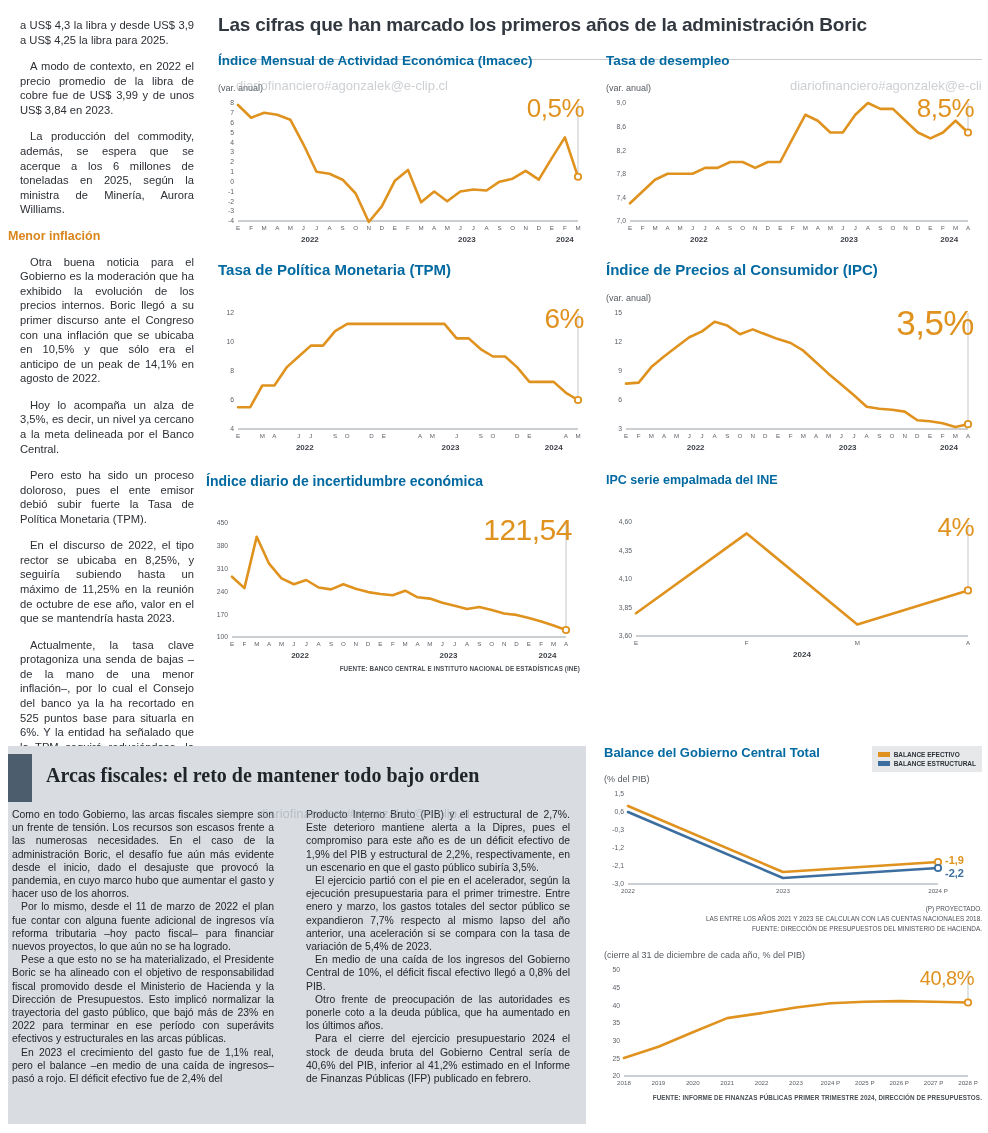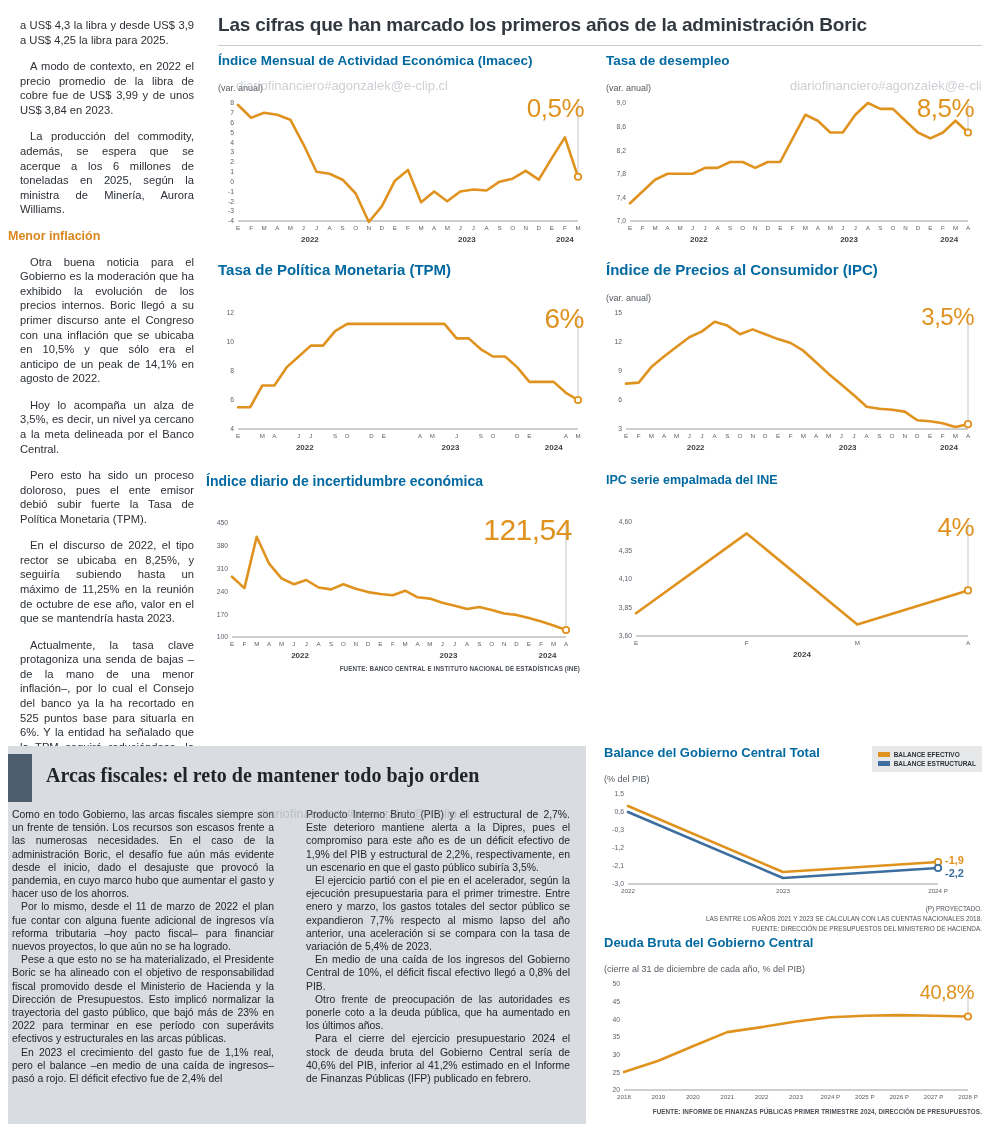--- a/index.html
+++ b/index.html
@@ -59,21 +59,21 @@
   <h3 class="sec-head">Menor inflación</h3>
   <div class="article-text">
       <p>Otra buena noticia para el Gobierno es la moderación que ha exhibido la evolución de los precios internos. Boric llegó a su primer discurso ante el Congreso con una inflación que se ubicaba en 10,5% y que sólo era el anticipo de un peak de 14,1% en agosto de 2022.</p>
       <p>Hoy lo acompaña un alza de 3,5%, es decir, un nivel ya cercano a la meta delineada por el Banco Central.</p>
       <p>Pero esto ha sido un proceso doloroso, pues el ente emisor debió subir fuerte la Tasa de Política Monetaria (TPM).</p>
       <p>En el discurso de 2022, el tipo rector se ubicaba en 8,25%, y seguiría subiendo hasta un máximo de 11,25% en la reunión de octubre de ese año, valor en el que se mantendría hasta 2023.</p>
       <p>Actualmente, la tasa clave protagoniza una senda de bajas –de la mano de una menor inflación–, por lo cual el Consejo del banco ya la ha recortado en 525 puntos base para situarla en 6%. Y la entidad ha señalado que la TPM seguirá reduciéndose, lo cual se espera tenga un efecto positivo en el consumo, y dé aire a una economía que, según las proyecciones de Hacienda, debiese crecer un 2,7%.<span class="end-icon"></span></p>
     </div>
 </div>
 
-<div class="abs" style="left:218px;top:14px;width:764px;border-bottom:1px solid #c9cdd1;padding-bottom:9px">
+<div class="abs" style="left:218px;top:14px;width:764px;border-bottom:1px solid #c9cdd1;padding-bottom:23px">
   <h1 class="main-title">Las cifras que han marcado los primeros años de la administración Boric</h1>
 </div>
 
 <div class="abs cell" style="left:218px;top:54px;width:374px">
   <div class="c-title">Índice Mensual de Actividad Económica (Imacec)</div>
   <div class="c-sub">(var. anual)</div>
   <div class="plot" style="height:150px">
     <div class="big-label">0,5%</div>
   <svg width="374" height="150" viewBox="0 0 374 150">
         <text x="16" y="8.3" font-size="6.8" fill="#5a5f66" text-anchor="end">8</text>
@@ -215,21 +215,21 @@
         <polyline points="20.0,100.3 32.1,100.3 44.3,78.5 56.4,78.5 68.6,60.4 80.7,49.5 92.9,38.6 105.0,38.6 117.1,24.1 129.3,16.9 141.4,16.9 153.6,16.9 165.7,16.9 177.9,16.9 190.0,16.9 202.1,16.9 214.3,16.9 226.4,16.9 238.6,31.4 250.7,31.4 262.9,42.3 275.0,49.5 287.1,49.5 299.3,60.4 311.4,74.9 323.6,74.9 335.7,74.9 347.9,85.8 360.0,93.0" fill="none" stroke="#E0921F" stroke-width="2.6" stroke-linejoin="round" stroke-linecap="round"></polyline>
         <circle cx="360" cy="93" r="3.2" fill="#fff" stroke="#E0921F" stroke-width="1.8"></circle>
       </svg>
     </div>
 </div>
 
 <div class="abs cell" style="left:606px;top:262px;width:376px">
   <div class="c-title" style="font-size:15px">Índice de Precios al Consumidor (IPC)</div>
   <div class="c-sub">(var. anual)</div>
   <div class="plot" style="height:148px">
-    <div class="big-label" style="font-size:24px">3,5%</div>
+    <div class="big-label" style="font-size:35px">3,5%</div>
   <svg width="376" height="148" viewBox="0 0 376 148">
         <text x="16" y="8.3" font-size="6.8" fill="#5a5f66" text-anchor="end">15</text>
         <text x="16" y="37.3" font-size="6.8" fill="#5a5f66" text-anchor="end">12</text>
         <text x="16" y="66.3" font-size="6.8" fill="#5a5f66" text-anchor="end">9</text>
         <text x="16" y="95.3" font-size="6.8" fill="#5a5f66" text-anchor="end">6</text>
         <text x="16" y="124.3" font-size="6.8" fill="#5a5f66" text-anchor="end">3</text>
         <line x1="20" y1="122" x2="362" y2="122" stroke="#9aa0a6" stroke-width="1"></line>
         <text x="20" y="131" font-size="6.2" fill="#5a5f66" text-anchor="middle">E</text>
         <text x="32.666666666666664" y="131" font-size="6.2" fill="#5a5f66" text-anchor="middle">F</text>
         <text x="45.33333333333333" y="131" font-size="6.2" fill="#5a5f66" text-anchor="middle">M</text>
@@ -395,21 +395,20 @@
       </svg>
     </div>
   <div class="footnotes">
       <p>(P) PROYECTADO.</p>
       <p>LAS ENTRE LOS AÑOS 2021 Y 2023 SE CALCULAN CON LAS CUENTAS NACIONALES 2018.</p>
       <p>FUENTE: DIRECCIÓN DE PRESUPUESTOS DEL MINISTERIO DE HACIENDA.</p>
     </div>
 </div>
 
 <div class="abs cell" style="left:604px;top:936px;width:378px">
-  <div class="c-title" style="font-size:13px">Deuda Bruta del Gobierno Central</div>
   <div class="c-sub">(cierre al 31 de diciembre de cada año, % del PIB)</div>
   <div class="plot" style="height:128px">
     <div class="big-label" style="font-size:20px;top:4px">40,8%</div>
   <svg width="378" height="128" viewBox="0 0 378 128">
         <text x="16" y="8.3" font-size="6.8" fill="#5a5f66" text-anchor="end">50</text>
         <text x="16" y="25.966666666666665" font-size="6.8" fill="#5a5f66" text-anchor="end">45</text>
         <text x="16" y="43.63333333333333" font-size="6.8" fill="#5a5f66" text-anchor="end">40</text>
         <text x="16" y="61.3" font-size="6.8" fill="#5a5f66" text-anchor="end">35</text>
         <text x="16" y="78.96666666666667" font-size="6.8" fill="#5a5f66" text-anchor="end">30</text>
         <text x="16" y="96.63333333333334" font-size="6.8" fill="#5a5f66" text-anchor="end">25</text>

